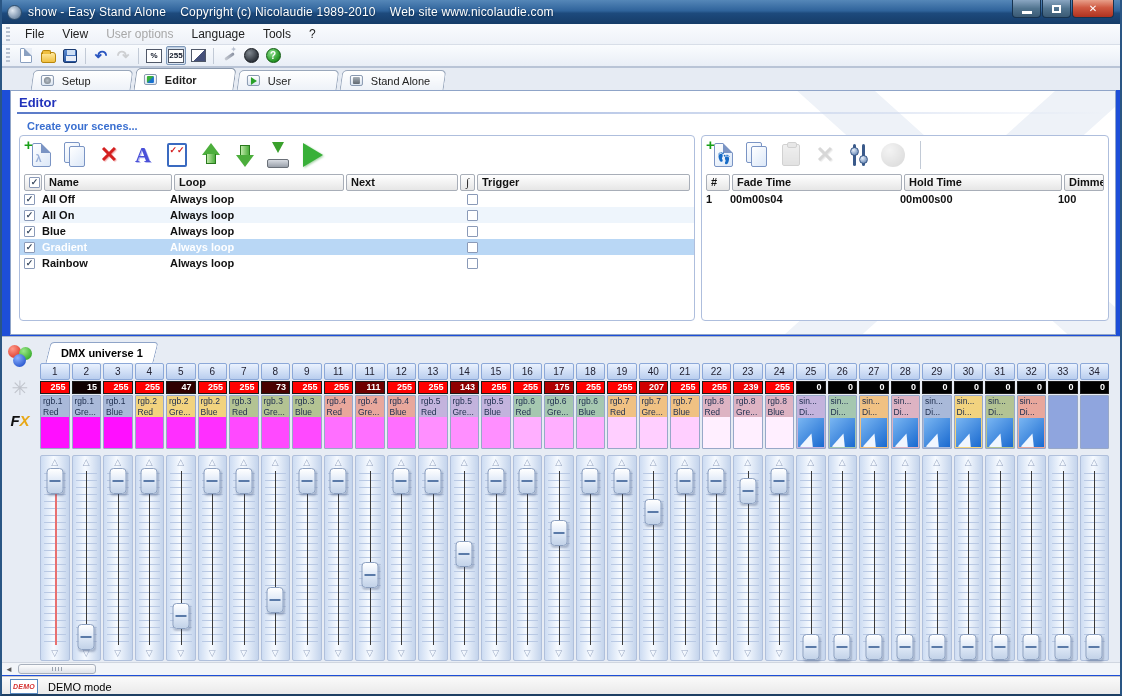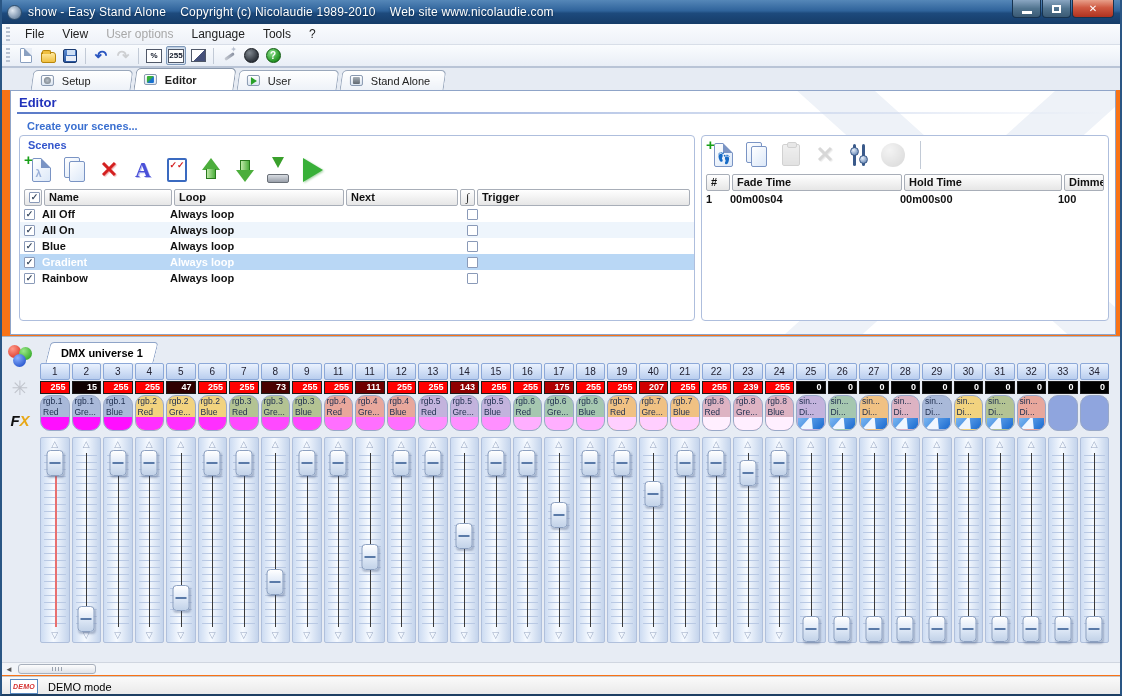--- a/index.html
+++ b/index.html
@@ -1,18 +1,18 @@
 <!DOCTYPE html>
 <html><head>
 <meta charset="utf-8">
 <style>
   * { margin:0; padding:0; box-sizing:border-box; }
   html,body { background:#cfd8e8; }
   body { font-family:"Liberation Sans", sans-serif; }
-  #window { position:relative; width:1122px; height:696px; background:#f97316; overflow:hidden;
+  #window { position:relative; width:1122px; height:696px; background:#1d4ed8; overflow:hidden;
             border-left:2px solid #2a5684; border-right:2px solid #2a5684; border-bottom:2px solid #1d3f63; }
 
   
   #titlebar { position:absolute; left:0; top:0; width:100%; height:24px;
     background:linear-gradient(180deg,#5587b8 0%,#2f639b 45%,#1d4a7d 55%,#163c68 100%);
     display:flex; align-items:center; color:#fff; font-size:12px; }
   #app-icon { width:15px; height:15px; margin:0 6px 0 5px; border-radius:50%;
     background:radial-gradient(circle at 35% 35%, #dfe8f2, #8aa0b8 55%, #4d6885); border:1px solid #31506e; }
   #title-text { text-shadow:0 1px 2px #0a2a4a; letter-spacing:.2px; white-space:pre; }
   #win-buttons { position:absolute; right:6px; top:0; display:flex; }
@@ -174,21 +174,21 @@
   #dmx-tab { position:absolute; left:46px; top:5px; height:21px; width:108px; background:#fff;
      border:1px solid #8fa4c8; border-bottom:none; border-radius:4px 4px 0 0; transform:skewX(-14deg);
      display:flex; align-items:center; justify-content:center; font-size:11px; font-weight:bold; z-index:2; }
   #dmx-tab span { transform:skewX(14deg); }
   #channels { position:absolute; left:38px; top:26px; display:flex; gap:2px; }
   .ch { width:29.5px; display:flex; flex-direction:column; flex:none; }
   .ch-num { height:17px; background:linear-gradient(180deg,#eaf2fe,#b9cdee); border:1px solid #8ca8d8; border-radius:2px;
      font-size:10px; color:#223; text-align:center; line-height:15px; margin-bottom:1px; }
   .ch-val { height:13px; border:1px solid #1a1a1a; color:#fff; font-size:9px; font-weight:bold;
      text-align:right; padding-right:3px; line-height:11px; margin-bottom:1px; }
-  .ch-lbl { height:36px; border:1px solid #98a8c8; border-radius:10px; font-size:8.5px; line-height:9.5px;
+  .ch-lbl { height:54px; border:1px solid #98a8c8; border-radius:1px; font-size:8.5px; line-height:9.5px;
      color:#203050; display:flex; flex-direction:column; overflow:hidden; }
   .ch-lbl .nm { padding:1px 0 0 2px; white-space:nowrap; }
   .ch-prev { flex:1; }
   .beam { flex:1; margin:1px; background:linear-gradient(135deg,#7ab6f2,#1a6ad0); position:relative; overflow:hidden; }
   .beam:before { content:""; position:absolute; left:4px; bottom:-2px; width:0; height:0;
      border-left:7px solid transparent; border-right:7px solid transparent; border-bottom:16px solid #f0f6ff; transform:rotate(18deg); }
   .ch-lbl.empty { background:#8fa5de; }
   .fader { margin-top:6px; height:206px; background:linear-gradient(90deg,#cddcf2,#f6faff 45%,#c4d4ec);
      border:1px solid #b0c0dc; border-radius:2px; position:relative; }
   .fbtn { position:absolute; left:0; width:100%; height:13px; text-align:center; font-size:9px; color:#9aa8c2; line-height:13px; }
@@ -311,21 +311,20 @@
   </div>
 
   <div id="editor-panel">
     <div class="wm" id="wm1"></div>
     <div class="wm" id="wm2"></div>
     <div id="editor-heading">Editor</div>
     <div id="editor-rule"></div>
     <div id="editor-subtitle">Create your scenes...</div>
 
     <div class="gbox" id="scenes-box">
-      <div class="gb-label">Scenes</div>
       <div class="gb-toolbar">
         <div class="ico">
             <div class="scene-page">
               <span class="mark">λ</span>
             </div>
             <span class="plus">+</span>
           </div>
         <div class="ico">
             <div class="copy2">
               <div class="p1"></div>

